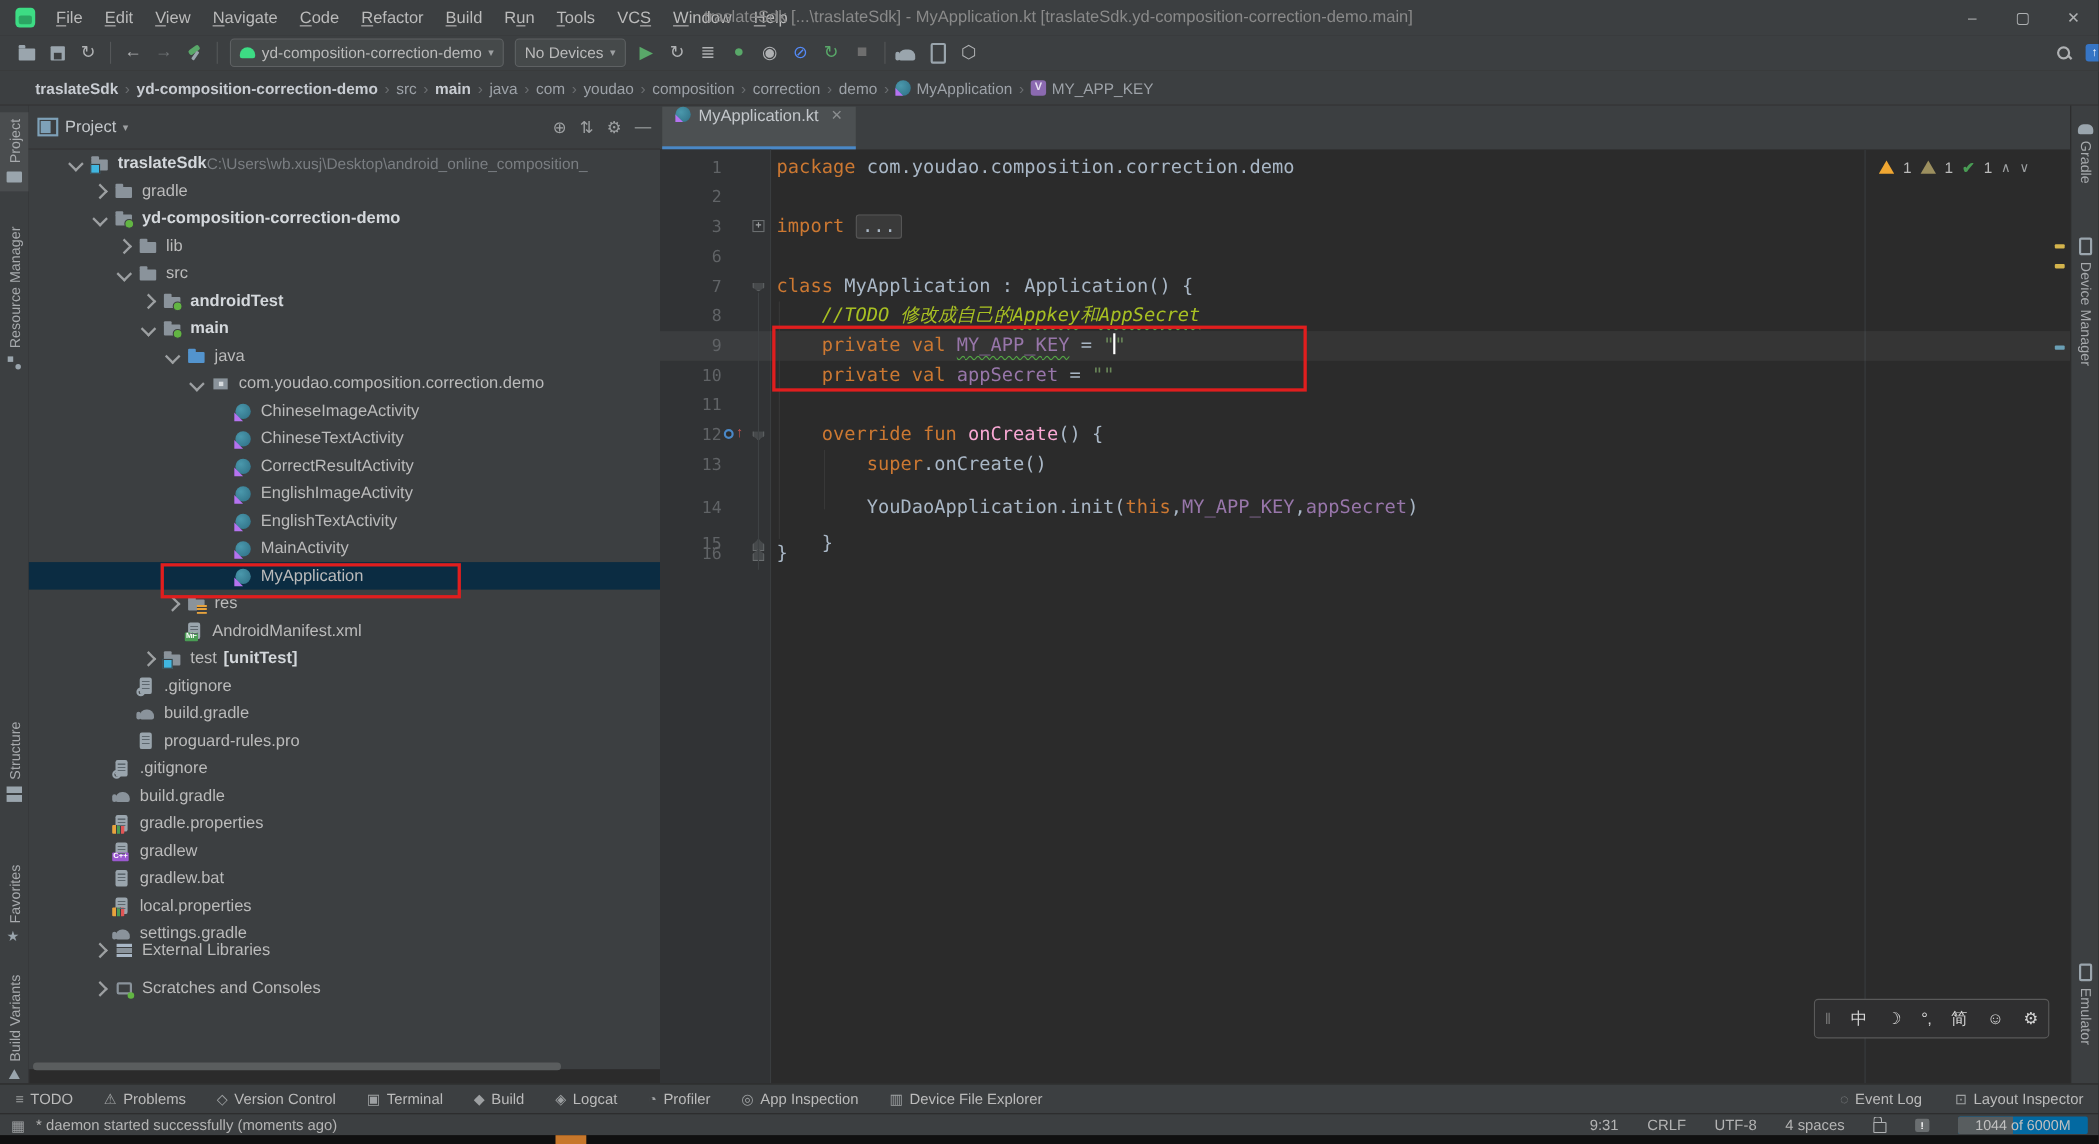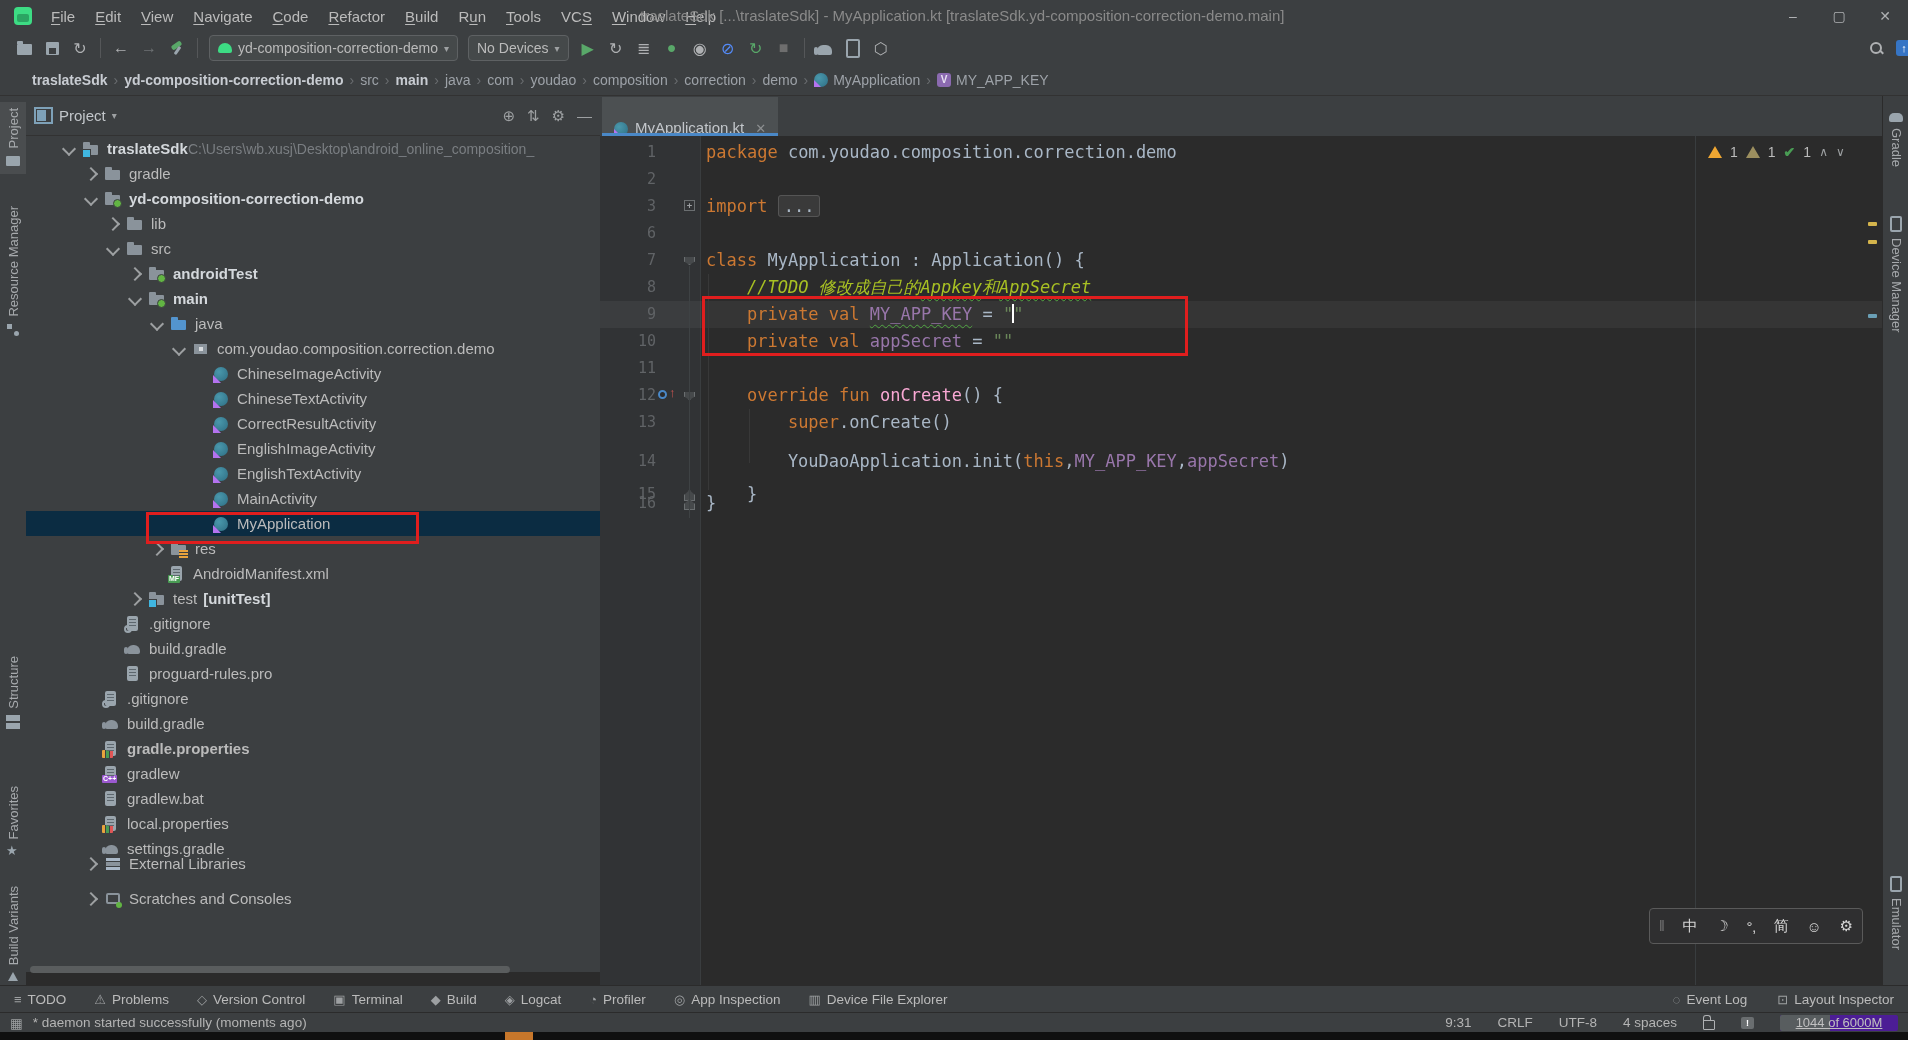--- a/index.html
+++ b/index.html
@@ -100,21 +100,21 @@
   .b-res{position:absolute;right:0;bottom:0;width:9px;height:8px;background:repeating-linear-gradient(#e8a33d 0 2px,#3c3f41 2px 3px);}
   .badge{position:absolute;left:0;bottom:0;font-size:7px;line-height:8px;font-weight:bold;color:#fff;border-radius:1px;padding:0 1px;font-family:"Liberation Sans",sans-serif;}
   .badge.mf{background:#499C54;}
   .badge.cpp{background:#9b59d0;}
   .badge.git{width:8px;height:8px;border:2px solid #9aa5ad;border-radius:50%;box-sizing:border-box;background:linear-gradient(45deg,transparent 44%,#9aa5ad 44% 56%,transparent 56%);}
   .badge.props{width:9px;height:8px;background:linear-gradient(90deg,#e8a33d 0 30%,#3c3f41 30% 36%,#499C54 36% 64%,#3c3f41 64% 70%,#e05555 70%);}
   #hscroll{left:30px;top:966px;width:480px;height:7px;border-radius:4px;background:#5a5d5e;}
   .redbox{border:3px solid #e01e1e;box-sizing:border-box;z-index:30;pointer-events:none;}
   
   #tabbar{left:600px;top:96px;width:1282px;height:40px;background:#3c3f41;border-bottom:1px solid #323232;display:flex;align-items:flex-end;}
-  #tab1{height:39px;background:#4c5052;display:flex;align-items:flex-end;padding:0 12px;gap:7px;position:relative;margin-left:2px;}
+  #tab1{height:39px;background:#4c5052;display:flex;align-items:flex-start;padding:0 12px;gap:7px;position:relative;margin-left:2px;}
   #tab1 .tlabel{font-size:15px;color:#c3c7cb;}
   #tab1 .tclose{color:#8c8f91;font-size:13px;margin-left:4px;}
   #tab1:after{content:"";position:absolute;left:0;right:0;bottom:0;height:3px;background:#4a88c7;}
   #editor{left:600px;top:136px;width:1282px;height:849px;background:#2b2b2b;overflow:hidden;}
   #gutterbg{position:absolute;left:0;top:0;width:100px;height:100%;background:#313335;border-right:1px solid #3a3d3f;}
   .eline{position:absolute;left:0;width:100%;height:27px;}
   .eline .lnum{position:absolute;left:0;width:56px;text-align:right;font:15px/27px "DejaVu Sans Mono",monospace;color:#606366;}
   .eline .codetext{position:absolute;left:106px;font:17px/27px "DejaVu Sans Mono",monospace;white-space:pre;color:#a9b7c6;}
   .curline{position:absolute;left:0;width:100%;height:27px;background:rgba(255,255,255,0.05);}
   .kw{color:#cc7832;}
@@ -146,21 +146,21 @@
   .twb{display:flex;align-items:center;gap:6px;margin-right:28px;white-space:nowrap;}
   .twb .tico{color:#9da0a2;font-size:13px;}
   #toolwin-right{margin-left:auto;display:flex;}
   #toolwin-right .twb{margin-right:0;margin-left:30px;}
   #statusbar{left:0;top:1012px;width:1908px;height:20px;background:#3c3f41;border-top:1px solid #2b2b2b;display:flex;align-items:center;font-size:13.5px;color:#b4b4b4;box-sizing:border-box;padding:0 10px;}
   #sb-msg{margin-left:10px;}
   #sb-right{margin-left:auto;display:flex;align-items:center;gap:26px;}
   .lock{width:10px;height:8px;border:1.5px solid #afb1b3;border-radius:1px;position:relative;margin-top:4px;}
   .lock:before{content:"";position:absolute;left:-1px;top:-6px;width:6px;height:5px;border:1.5px solid #afb1b3;border-bottom:none;border-radius:3px 3px 0 0;}
   .notif{width:13px;height:12px;background:#6a6e70;border-radius:2px;color:#fff;font-size:9px;font-weight:bold;text-align:center;line-height:12px;}
-  #membar{position:relative;width:118px;height:16px;background:#4c1d95;border-radius:2px;overflow:hidden;text-align:center;line-height:16px;font-size:13px;color:#c0c0c0;text-decoration:underline;}
+  #membar{position:relative;width:118px;height:16px;background:#0369a1;border-radius:2px;overflow:hidden;text-align:center;line-height:16px;font-size:13px;color:#c0c0c0;}
   #membar .fill{position:absolute;left:0;top:0;bottom:0;width:42%;background:#585d5f;}
   #membar .mlabel{position:relative;}
   #taskstrip{left:0;top:1032px;width:1908px;height:8px;background:#101010;}
   #taskorange{left:505px;top:1032px;width:28px;height:8px;background:#c7772b;}
   
   #ime{left:1649px;top:908px;width:214px;height:36px;background:#2f2f30;border:1px solid #5a5a5a;border-radius:4px;display:flex;align-items:center;justify-content:space-around;box-sizing:border-box;color:#d6d6d6;font-size:15px;}
   #ime .grip{color:#777;font-size:14px;}
 </style>
 </head>
 <body>
@@ -484,21 +484,21 @@
         <span class="ico file git">
           <span class="badge git"></span>
         </span>
         <span class="lbl">.gitignore</span>
       </div>
       <div class="trow" style="top: 575px; padding-left: 60px;">
         <span class="chev none"></span>
         <span class="ico gradle"></span>
         <span class="lbl">build.gradle</span>
       </div>
-      <div class="trow" style="top: 600px; padding-left: 60px; font-weight: bold;">
+      <div class="trow" style="top: 600px; padding-left: 60px;">
         <span class="chev none"></span>
         <span class="ico file props">
           <span class="badge props"></span>
         </span>
         <span class="lbl">gradle.properties</span>
       </div>
       <div class="trow" style="top: 625px; padding-left: 60px;">
         <span class="chev none"></span>
         <span class="ico file cpp">
           <span class="badge cpp">C++</span>

